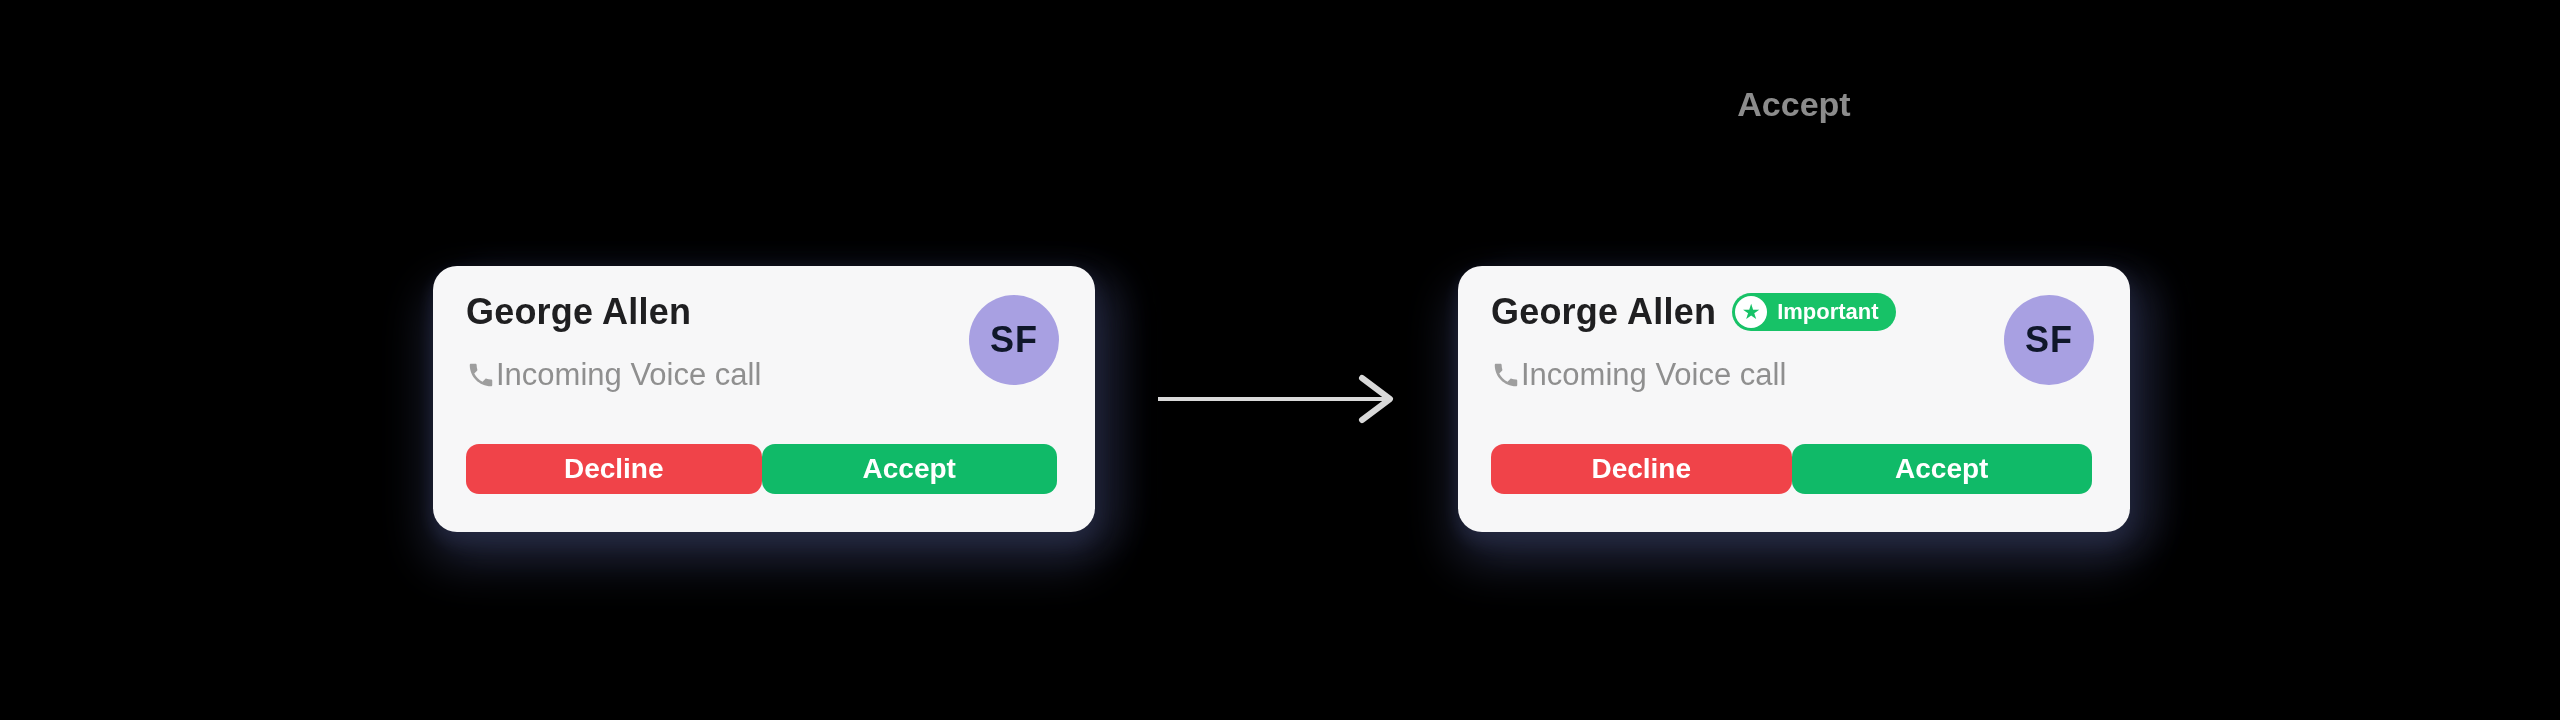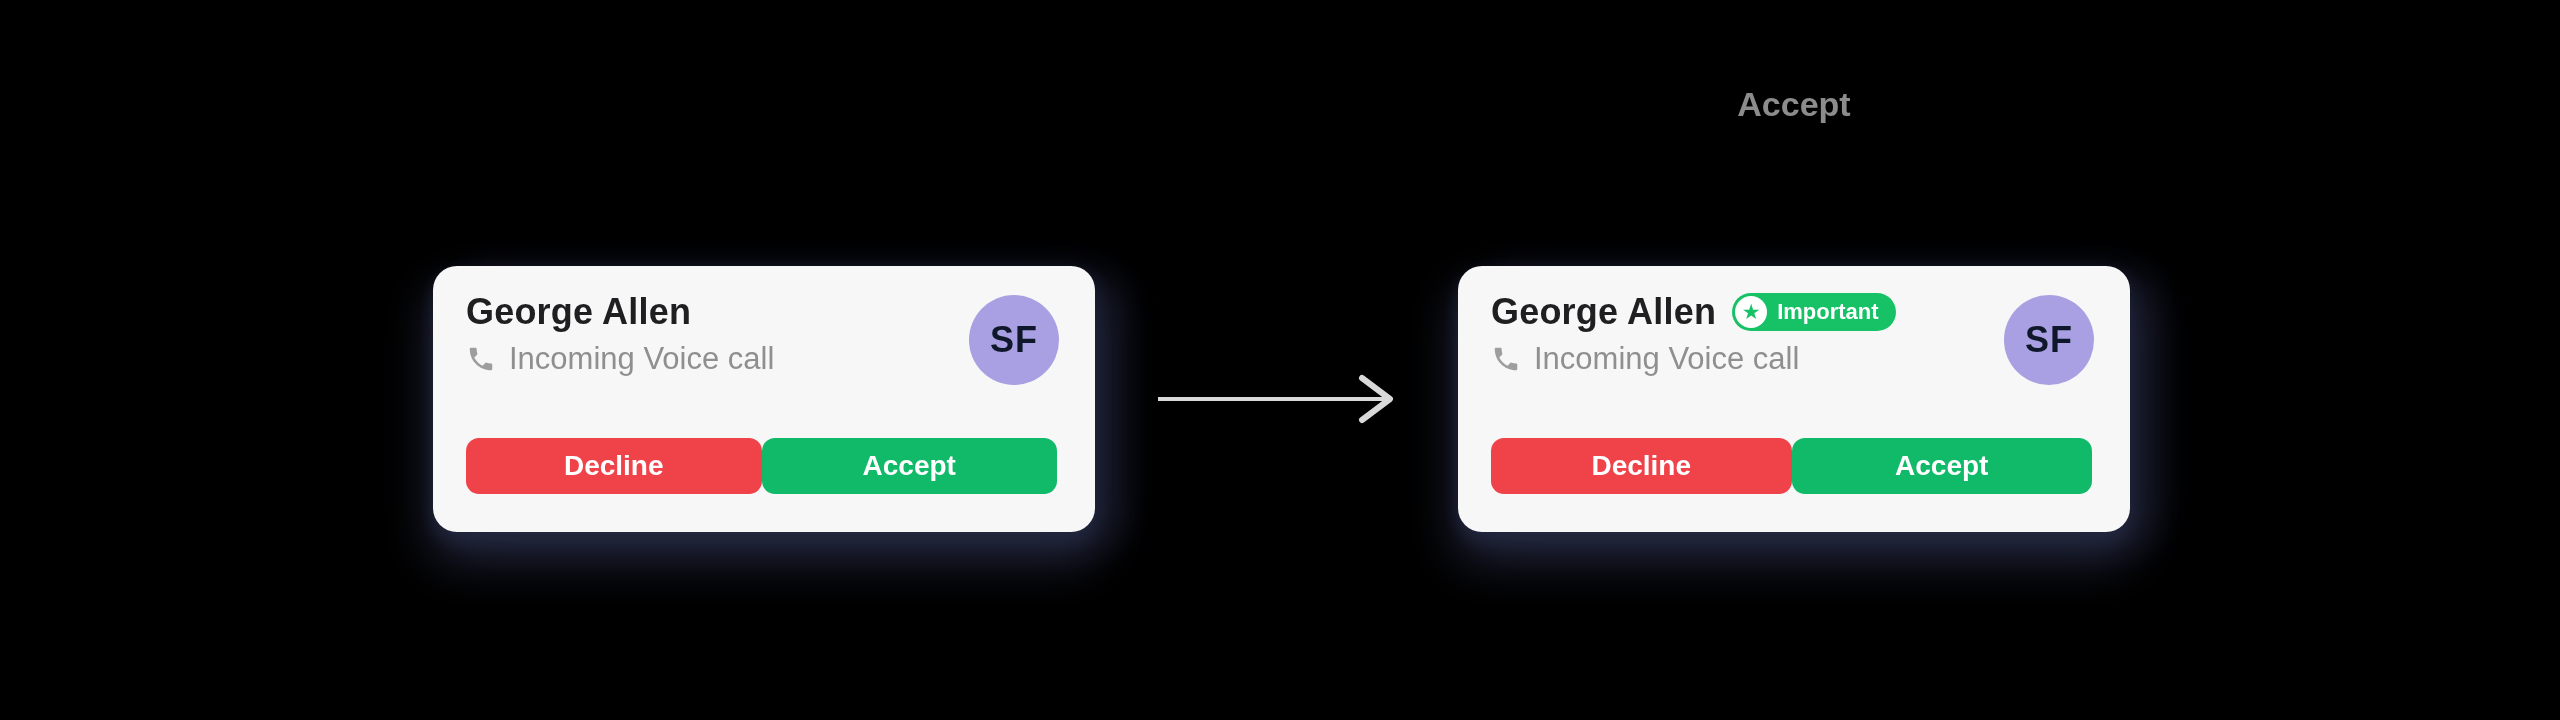--- a/index.html
+++ b/index.html
@@ -60,35 +60,35 @@
   .badge-star{
     width:32px;height:32px;border-radius:50%;
     background:#ffffff;color:var(--badge-green);
     display:flex;align-items:center;justify-content:center;
     font-size:21px;line-height:1;padding-bottom:2px;
   }
   .badge-label{
     font-size:22px;font-weight:700;color:#ffffff;white-space:nowrap;
   }
 
-  .subtitle-row{display:flex;align-items:center;gap:13px;margin-top:4px;height:42px;}
+  .subtitle-row{display:flex;align-items:center;margin-top:20px;height:42px;}
   .phone-icon{width:30px;height:30px;flex:0 0 auto;}
   .call-type{font-size:31px;color:var(--subtitle-text);white-space:nowrap;}
 
   .avatar{
     position:absolute;top:29px;right:36px;
     width:90px;height:90px;border-radius:50%;
     background:var(--avatar-purple);
     display:flex;align-items:center;justify-content:center;
     color:#0f172a;font-size:36px;font-weight:700;letter-spacing:1px;
   }
 
   .buttons-row{
     position:absolute;left:33px;right:38px;bottom:38px;
-    display:flex;height:56px;
+    display:flex;height:50px;
   }
   .btn{
     flex:1;border:none;border-radius:13px;cursor:pointer;
     color:var(--button-text);font-size:28px;font-weight:600;
     font-family:"Liberation Sans","DejaVu Sans",sans-serif;
   }
   .btn.decline{background:var(--decline-button);}
   .btn.accept{background:var(--accept-button);}
 
   .arrow{position:absolute;left:1152px;top:369px;width:256px;height:60px;}

